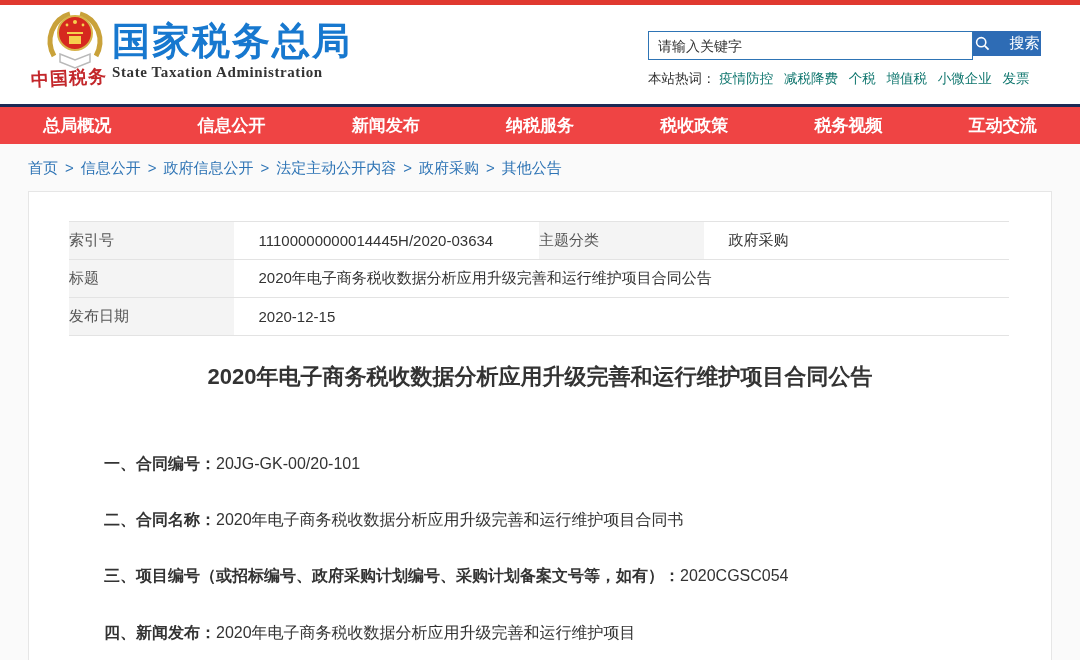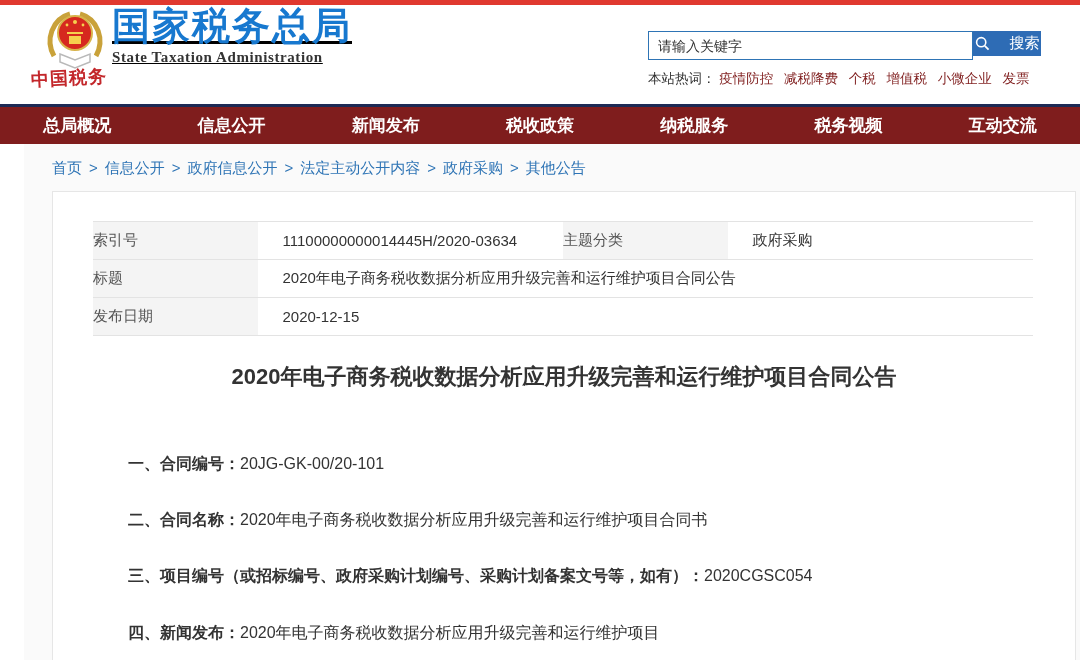--- a/index.html
+++ b/index.html
@@ -8,41 +8,41 @@
 
   .top-red-bar { height:5px; background:#e0392f; }
 
   .site-header { position:relative; height:99px; background:#fff; }
 
   .emblem { position:absolute; left:36px; top:5px; }
   .logo-caption { position:absolute; left:26px; top:61px; width:86px; text-align:center;
     color:#c3272b; font-weight:bold; font-size:18px; font-family:"DejaVu Serif",serif;
     transform:rotate(-3deg); letter-spacing:1px; }
 
-  .brand-text { position:absolute; left:112px; top:1px;text-decoration:underline; }
+  .brand-text { position:absolute; left:112px; top:16px; }
   .brand-cn { font-size:38px; font-weight:bold; color:#1778cf; letter-spacing:2px; line-height:1.1; }
   .brand-en { font-size:15px; font-weight:bold; color:#333;
     font-family:"Liberation Serif","DejaVu Serif",serif; margin-top:1px; letter-spacing:0.6px; }
 
   .search-area { position:absolute; left:648px; top:26px; width:396px; }
   .search-row { display:flex; }
   .search-input { width:325px; height:29px; border:1px solid #2e74b5; padding:0 9px;
     font-size:14px; color:#333; outline:none; border-radius:0; }
   .search-input::placeholder { color:#333; opacity:1; }
   .search-btn { width:68px; height:25px; background:#2e6cb5; color:#fff; border:none;
     font-size:15px; display:flex; align-items:center; justify-content:center; gap:20px; cursor:pointer; }
   .hotwords { margin-top:10px; font-size:13.5px; color:#333; white-space:nowrap; }
   .hotwords .hot-label { }
-  .hotwords a { color:#7f1d1d; text-decoration:none; margin-right:7px; }
+  .hotwords a { color:#0f766e; text-decoration:none; margin-right:7px; }
 
-  .main-nav { height:40px; background:#7f1d1d; border-top:3px solid #1c2a55; display:flex; }
+  .main-nav { height:40px; background:#ef4444; border-top:3px solid #1c2a55; display:flex; }
   .nav-item { flex:1; display:flex; align-items:center; justify-content:center;
     color:#fff; font-size:17px; font-weight:bold; text-decoration:none; }
 
-  .main-bg { background:#fafafa; height:516px;margin-left:24px; }
+  .main-bg { background:#fafafa; height:516px; }
   .breadcrumb { padding:15px 0 13px 28px; font-size:15px; color:#2e74b5; }
   .breadcrumb a { color:#2e74b5; text-decoration:none; }
   .breadcrumb .sep { margin:0 7px; color:#2e74b5; }
 
   .content-card { margin-left:28px; width:1024px; height:600px; background:#fff;
     border:1px solid #e6e6e6; padding-top:29px; }
 
   .meta-table { width:940px; margin-left:40px; border-collapse:collapse; font-size:15px; table-layout:fixed; }
   .meta-table td { height:38px; border-top:1px solid #e3e3e3; border-bottom:1px solid #e3e3e3; }
   .meta-table .lbl { background:#f4f4f4; text-align:left; color:#555; width:17.5%; }
@@ -99,22 +99,22 @@
       <a href="#">小微企业</a>
       <a href="#">发票</a>
     </div>
   </div>
 </header>
 
 <nav class="main-nav">
   <a href="#" class="nav-item">总局概况</a>
   <a href="#" class="nav-item">信息公开</a>
   <a href="#" class="nav-item">新闻发布</a>
+  <a href="#" class="nav-item">纳税服务</a>
   <a href="#" class="nav-item">税收政策</a>
-  <a href="#" class="nav-item">纳税服务</a>
   <a href="#" class="nav-item">税务视频</a>
   <a href="#" class="nav-item">互动交流</a>
 </nav>
 
 <div class="main-bg">
   <div class="breadcrumb">
     <a href="#">首页</a><span class="sep">&gt;</span><a href="#">信息公开</a><span class="sep">&gt;</span><a href="#">政府信息公开</a><span class="sep">&gt;</span><a href="#">法定主动公开内容</a><span class="sep">&gt;</span><a href="#">政府采购</a><span class="sep">&gt;</span><a href="#">其他公告</a>
   </div>
 
   <div class="content-card">

